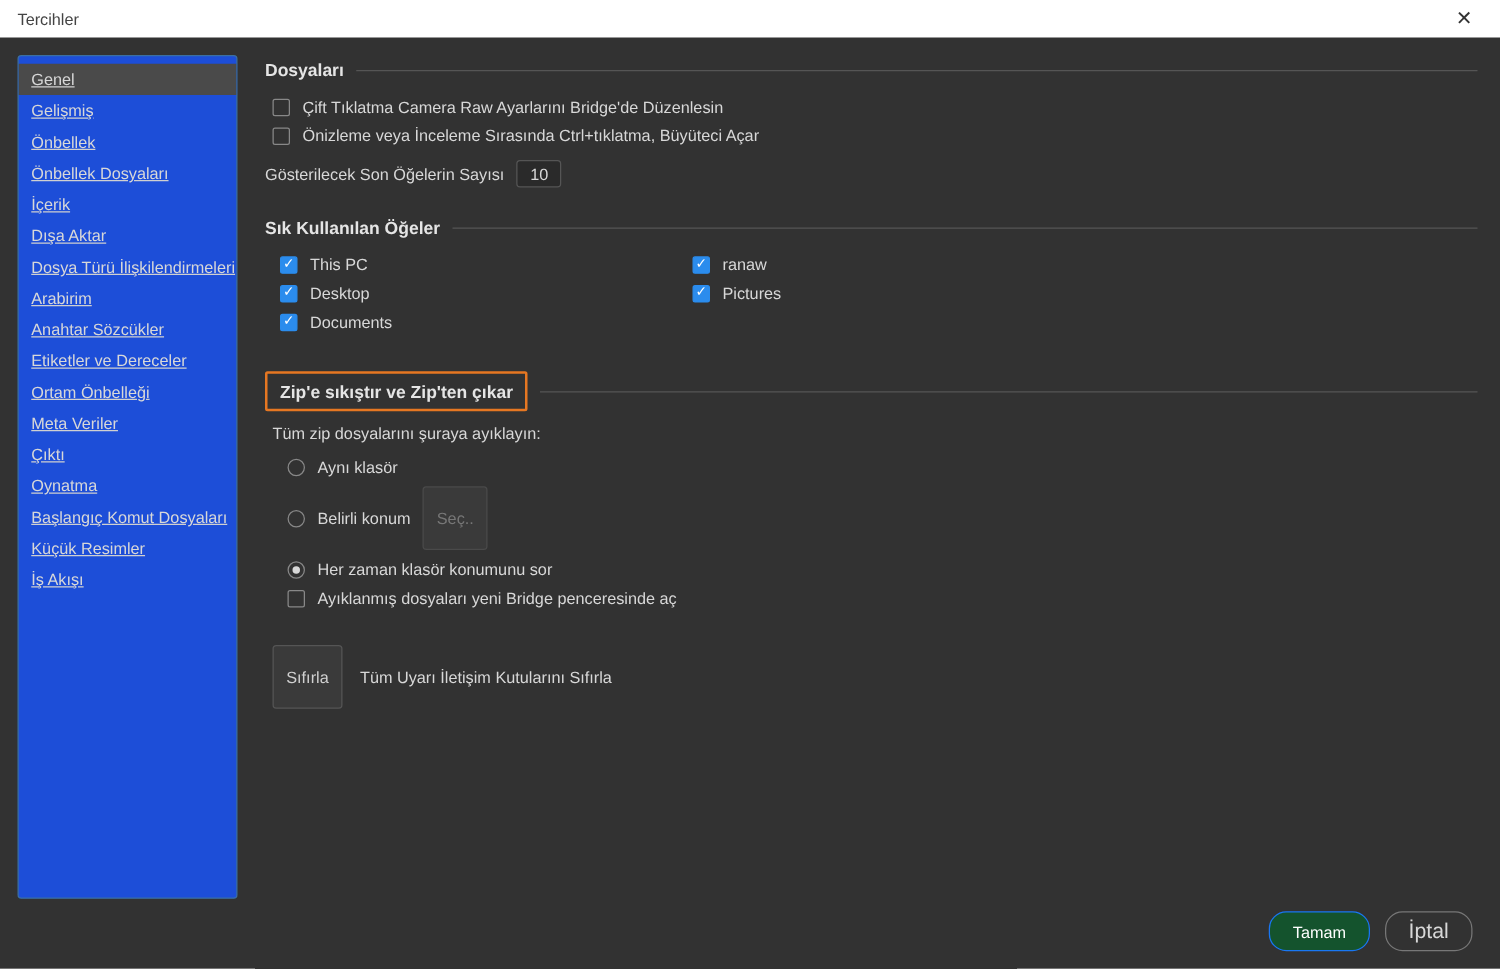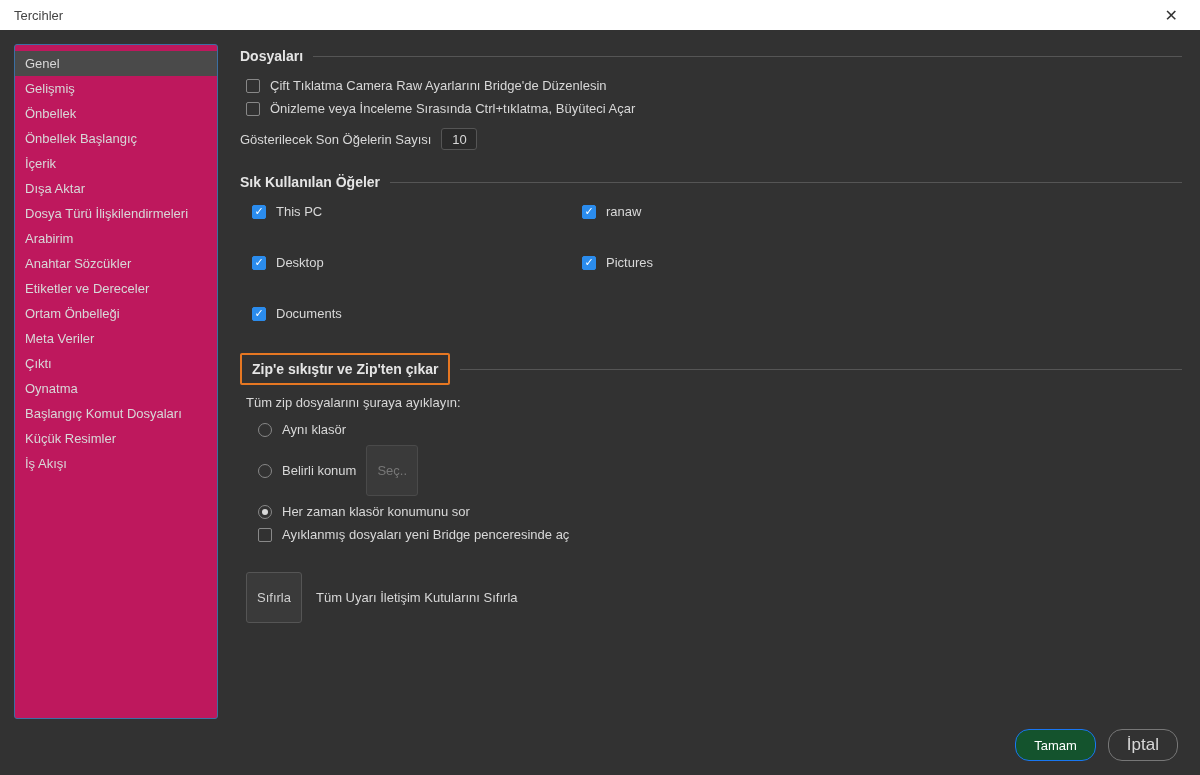--- a/index.html
+++ b/index.html
@@ -38,28 +38,29 @@
   flex-direction: column;
   padding: 14px;
 }
 .main-row {
   flex: 1;
   display: flex;
   gap: 22px;
 }
 
 .sidebar {
-  width: 204px;
+  width: 176px;
   border: 1px solid #3b6fa3;
   border-radius: 3px;
   padding: 6px 0;
-  background: #be185d;
+  background: #1d4ed8;
   display: flex;
   flex-direction: column;
   align-self: stretch;
+  text-decoration: underline;
 }
 .sidebar-item {
   padding: 5px 10px;
   font-size: 13px;
   color: #d8d8d8;
   cursor: pointer;
   white-space: nowrap;
 }
 .sidebar-item.selected {
   background: #4a4a4a;
@@ -121,21 +122,21 @@
   border-radius:3px;
   color:#d0d0d0;
   padding:17px 10px;
   font-size:13px;
   cursor:pointer;
 }
 .btn.disabled { color:#777; border-color:#4a4a4a; cursor:default;}
 .favs-grid{
   display:grid;
   grid-template-columns: 330px auto;
-  row-gap: 28px;
+  row-gap: 0;
   padding-left:6px;
 }
 .footer {
   display:flex;
   justify-content:flex-end;
   gap:12px;
   padding:10px 8px 0 0;
 }
 .btn-primary{
   background:#14532d;
@@ -169,21 +170,21 @@
     <span class="close-x">✕</span>
   </div>
 
   <div class="body-dark">
     <div class="main-row">
 
       <div class="sidebar">
         <div class="sidebar-item selected"><span>Genel</span></div>
         <div class="sidebar-item"><span>Gelişmiş</span></div>
         <div class="sidebar-item"><span>Önbellek</span></div>
-        <div class="sidebar-item"><span>Önbellek Başlangıç</span></div>
+        <div class="sidebar-item"><span>Önbellek Dosyaları</span></div>
         <div class="sidebar-item"><span>İçerik</span></div>
         <div class="sidebar-item"><span>Dışa Aktar</span></div>
         <div class="sidebar-item"><span>Dosya Türü İlişkilendirmeleri</span></div>
         <div class="sidebar-item"><span>Arabirim</span></div>
         <div class="sidebar-item"><span>Anahtar Sözcükler</span></div>
         <div class="sidebar-item"><span>Etiketler ve Dereceler</span></div>
         <div class="sidebar-item"><span>Ortam Önbelleği</span></div>
         <div class="sidebar-item"><span>Meta Veriler</span></div>
         <div class="sidebar-item"><span>Çıktı</span></div>
         <div class="sidebar-item"><span>Oynatma</span></div>

